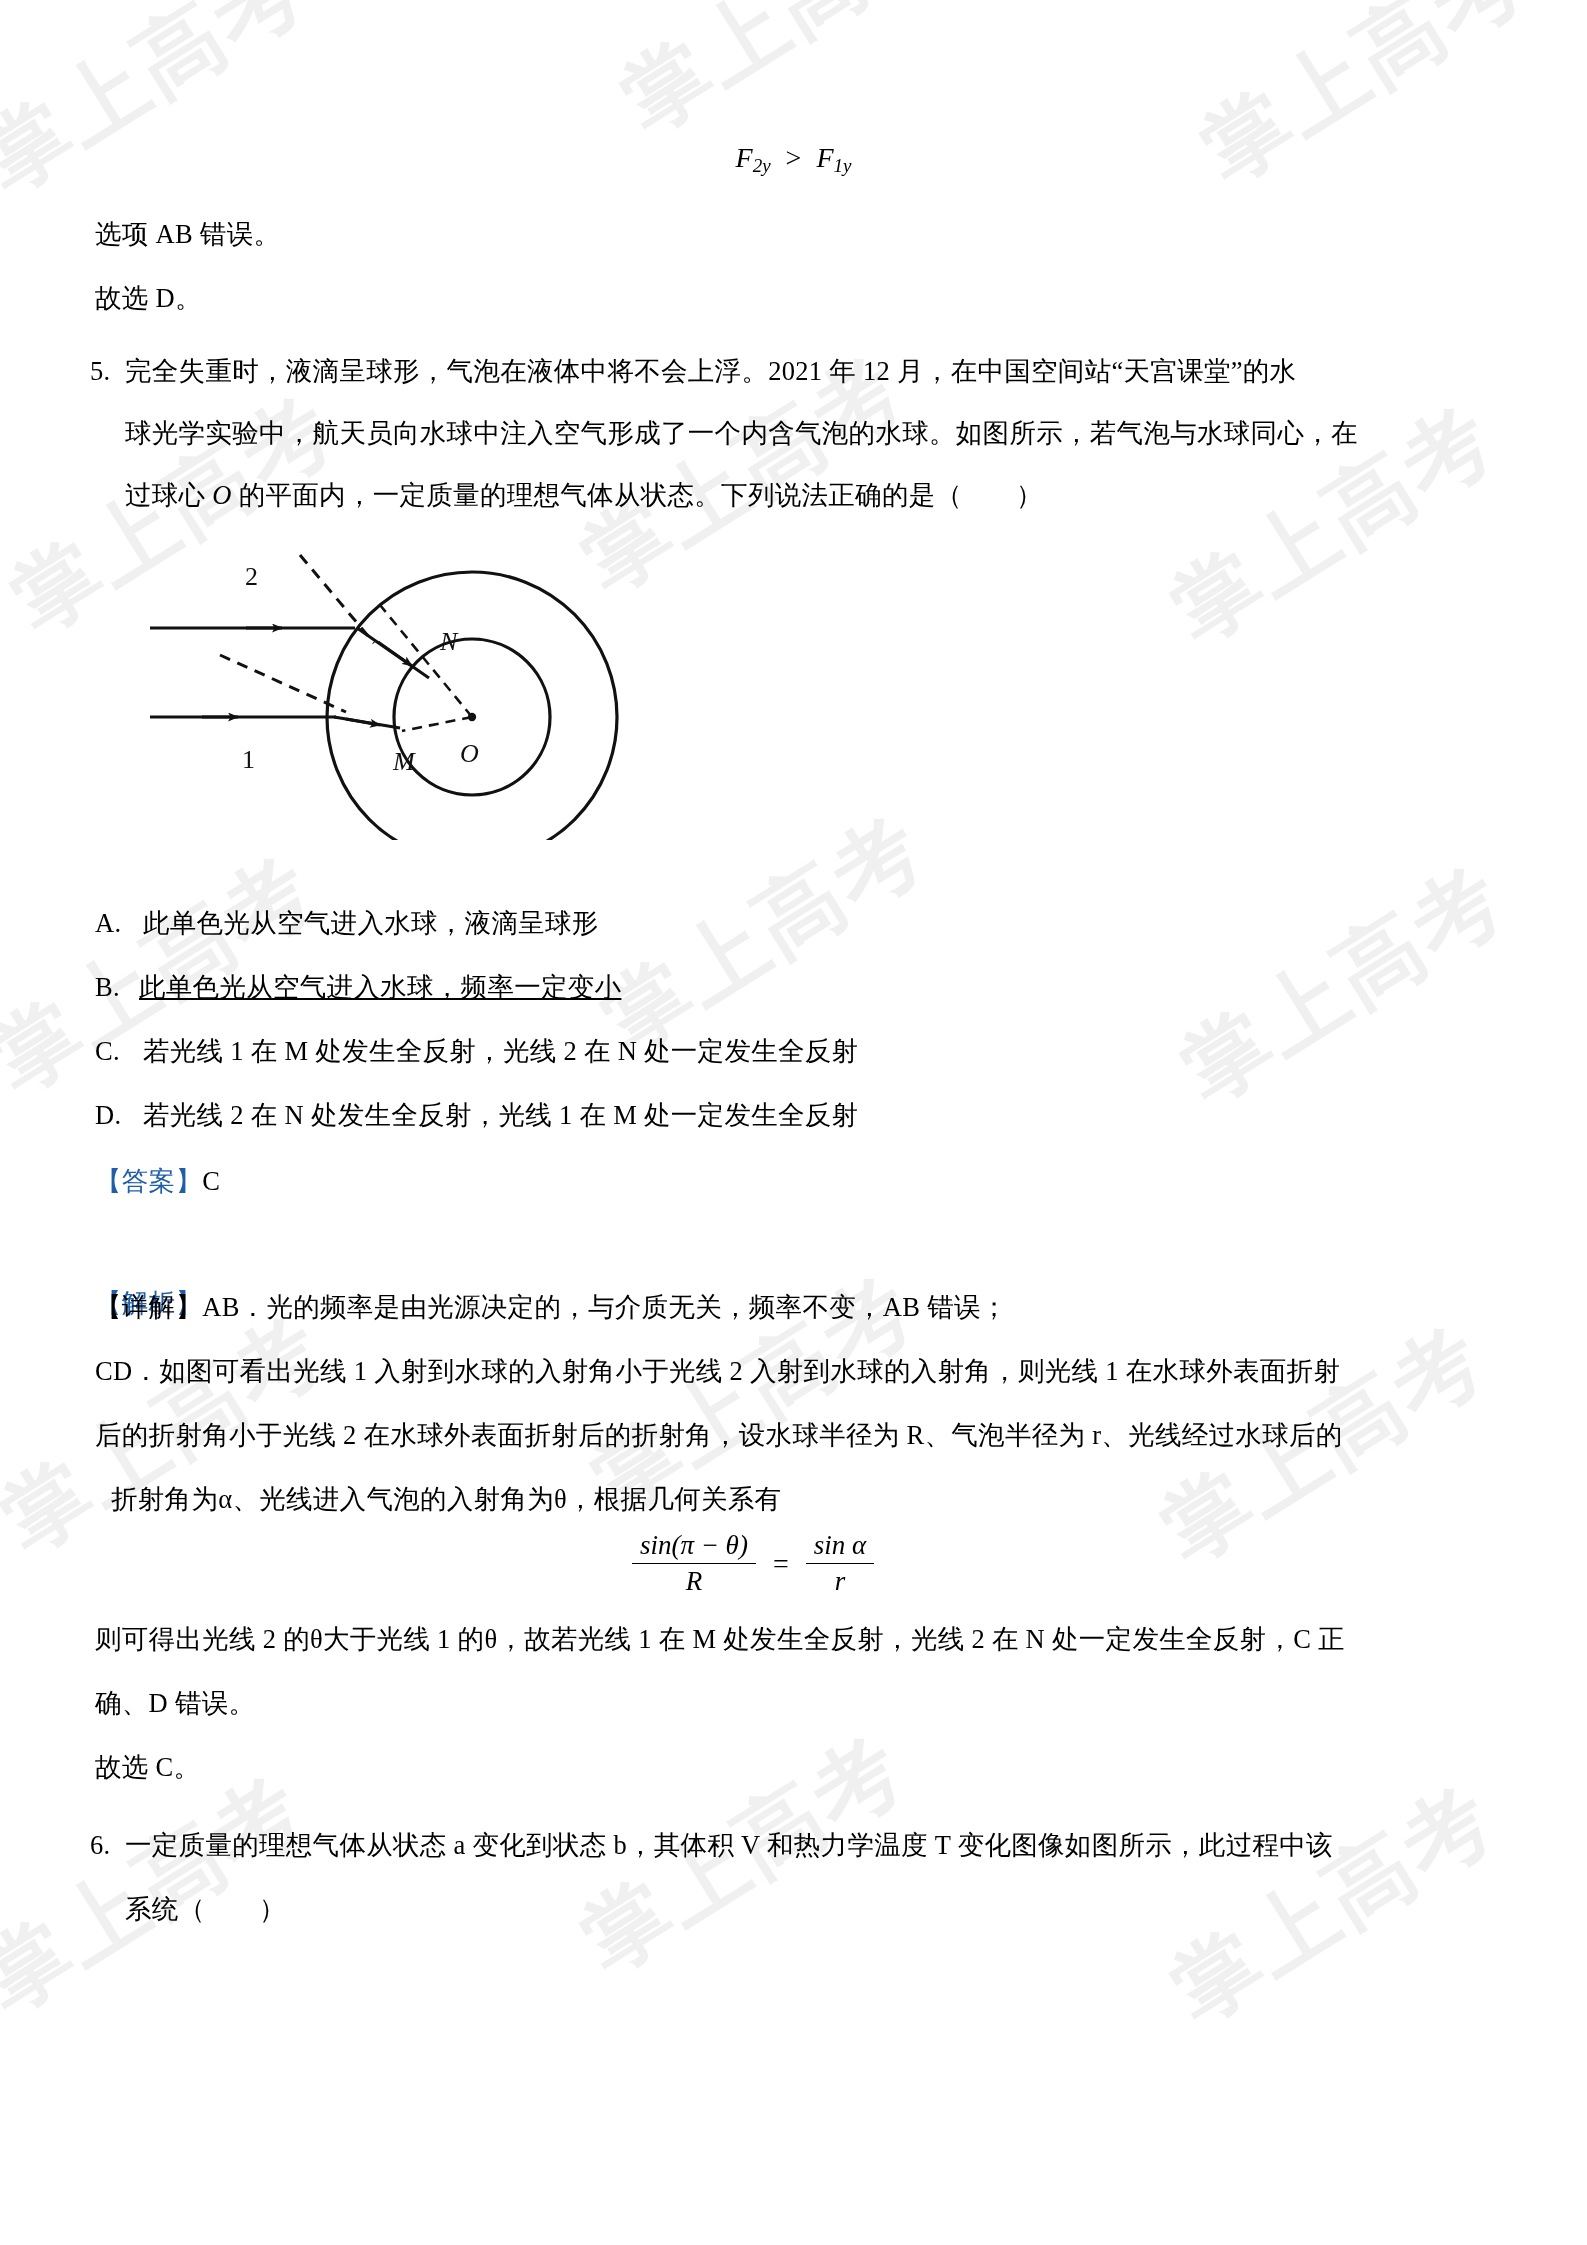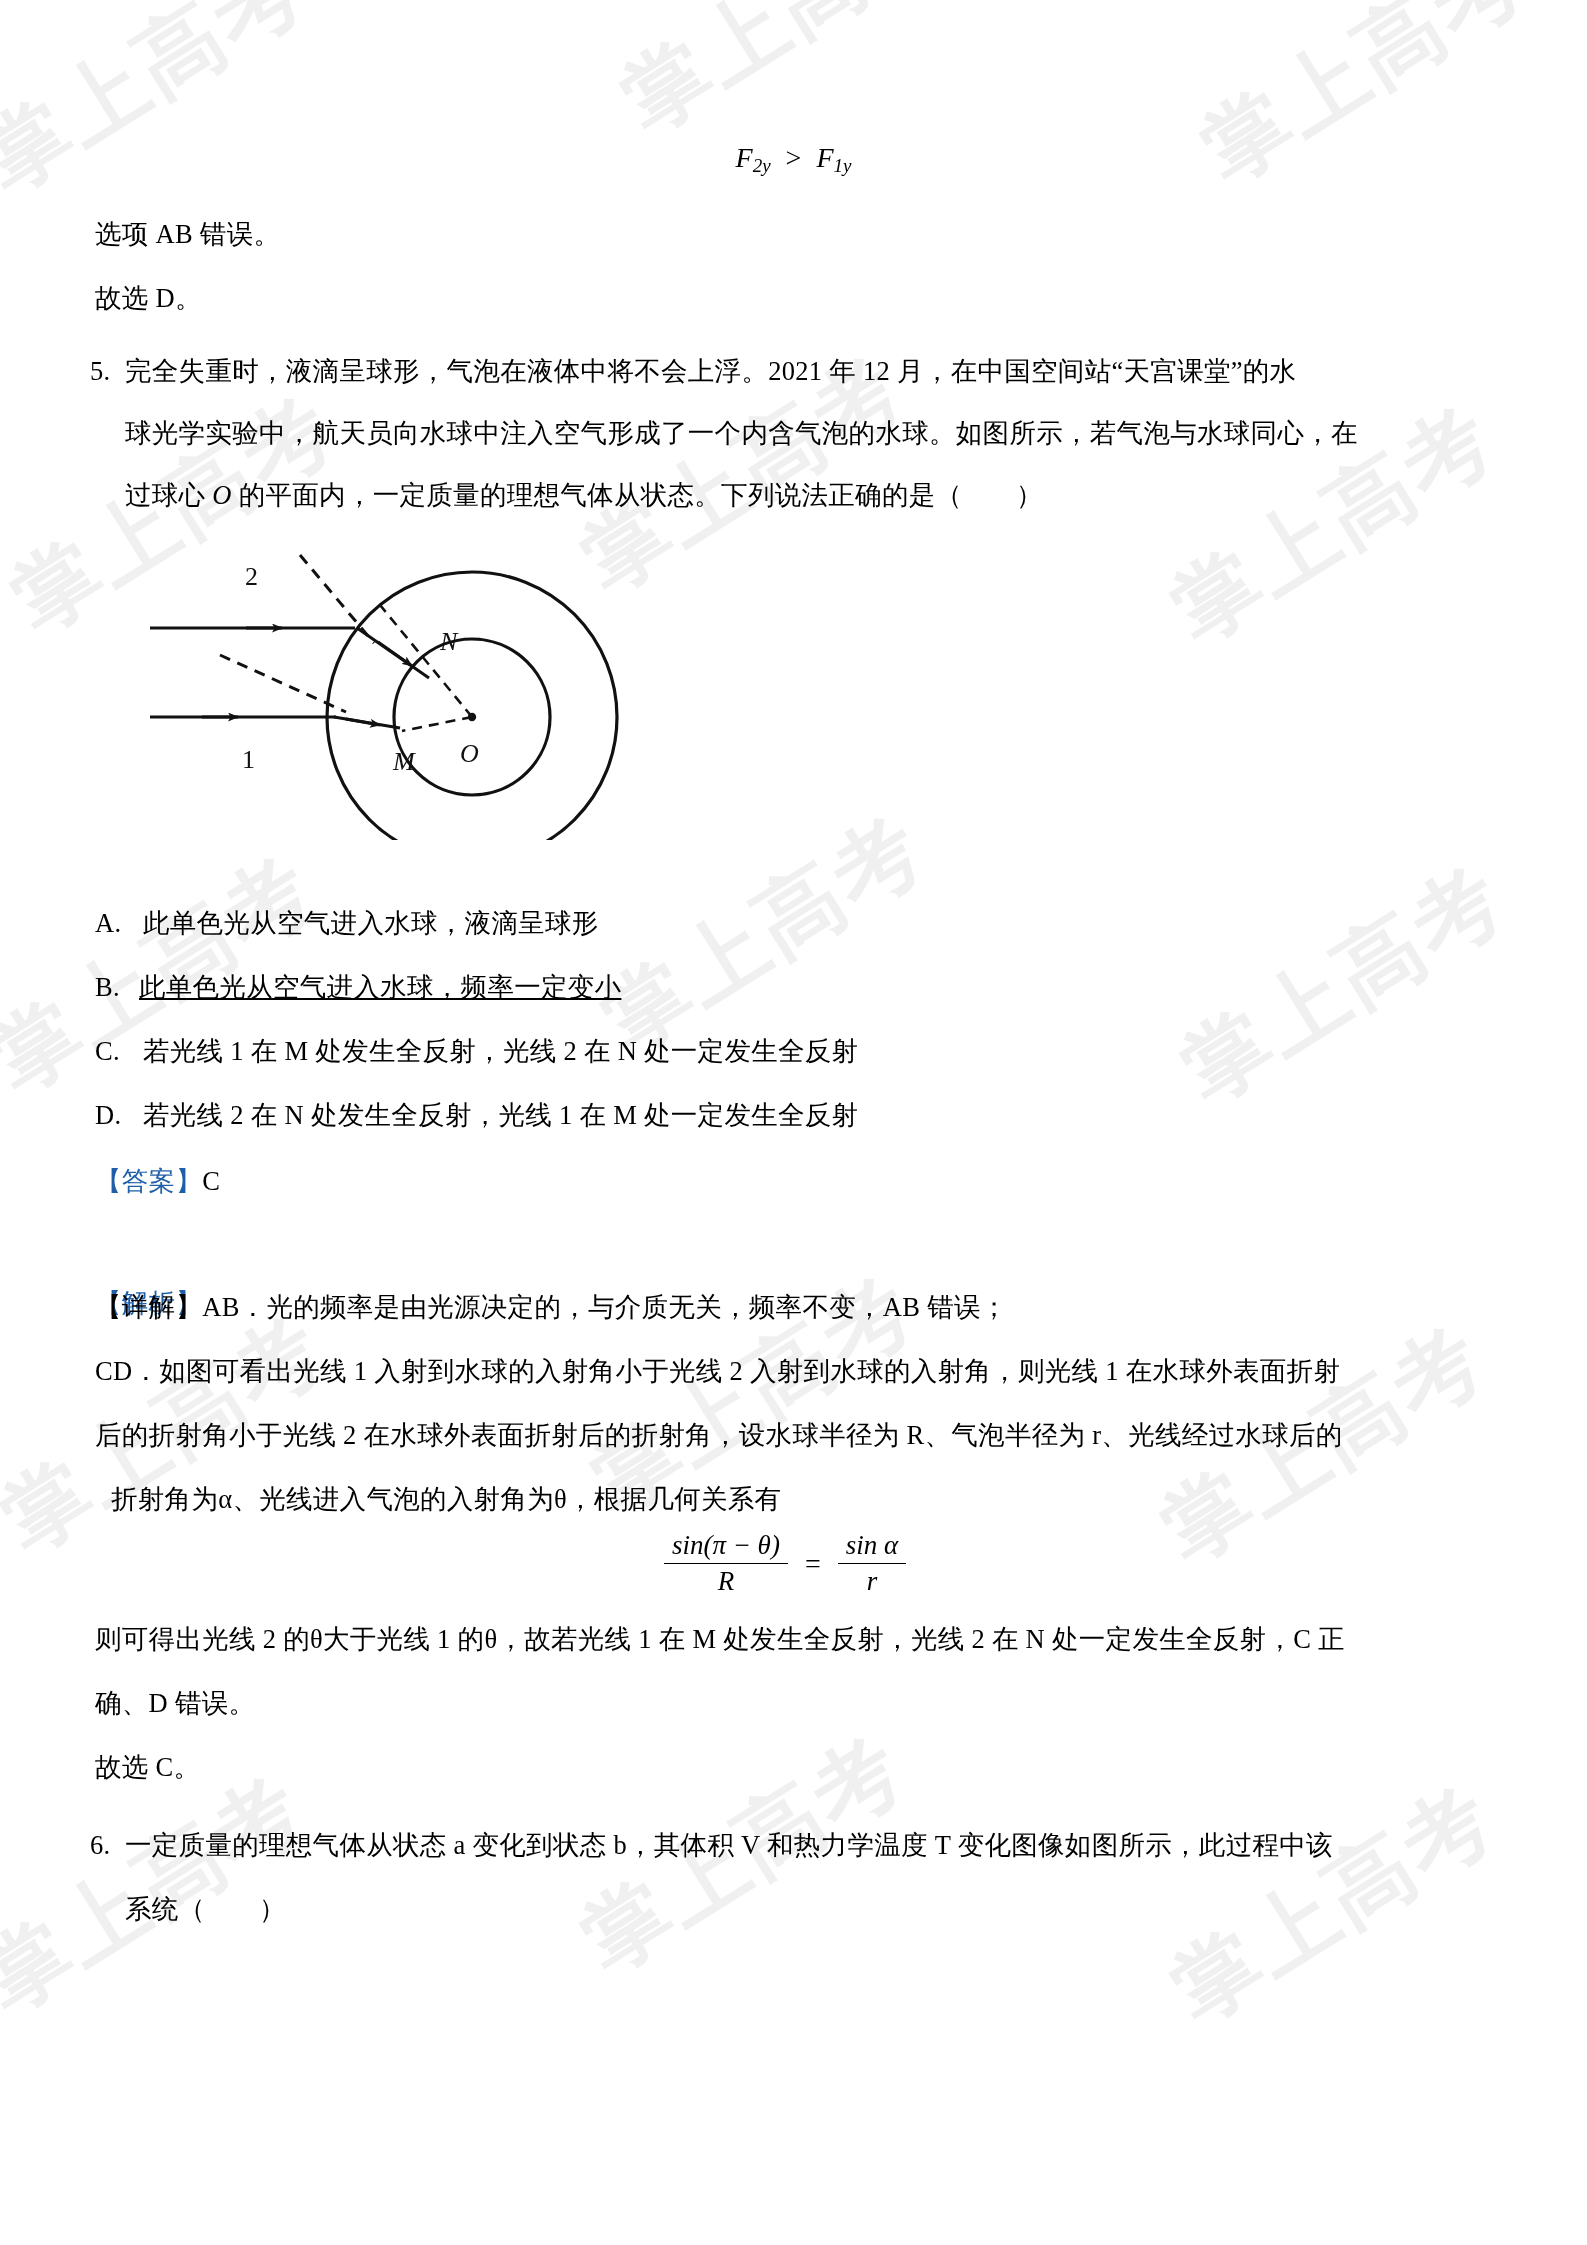--- a/index.html
+++ b/index.html
@@ -208,21 +208,21 @@
     <div class="para blue" style="left:95px; top:1284px;">【解析】</div>
 
     <div class="para" style="left:95px; top:1288px;">
       <span>【详解】</span><span>AB．光的频率是由光源决定的，与介质无关，频率不变，AB 错误；</span>
     </div>
 
     <div class="para" style="left:95px; top:1352px;">CD．如图可看出光线 1 入射到水球的入射角小于光线 2 入射到水球的入射角，则光线 1 在水球外表面折射</div>
     <div class="para" style="left:95px; top:1416px;">后的折射角小于光线 2 在水球外表面折射后的折射角，设水球半径为 R、气泡半径为 r、光线经过水球后的</div>
     <div class="para" style="left:95px; top:1480px;margin-left:16px;">折射角为α、光线进入气泡的入射角为θ，根据几何关系有</div>
 
-    <div class="mathline" style="left:0; top:1518px; width:1506px;padding-left:32px;">
+    <div class="mathline" style="left:0; top:1518px; width:1506px;">
       <span class="frac">
         <span class="num ital">sin(π − θ)</span>
         <span class="den ital">R</span>
       </span>
       <span class="eqsign">=</span>
       <span class="frac">
         <span class="num ital">sin α</span>
         <span class="den ital">r</span>
       </span>
     </div>

